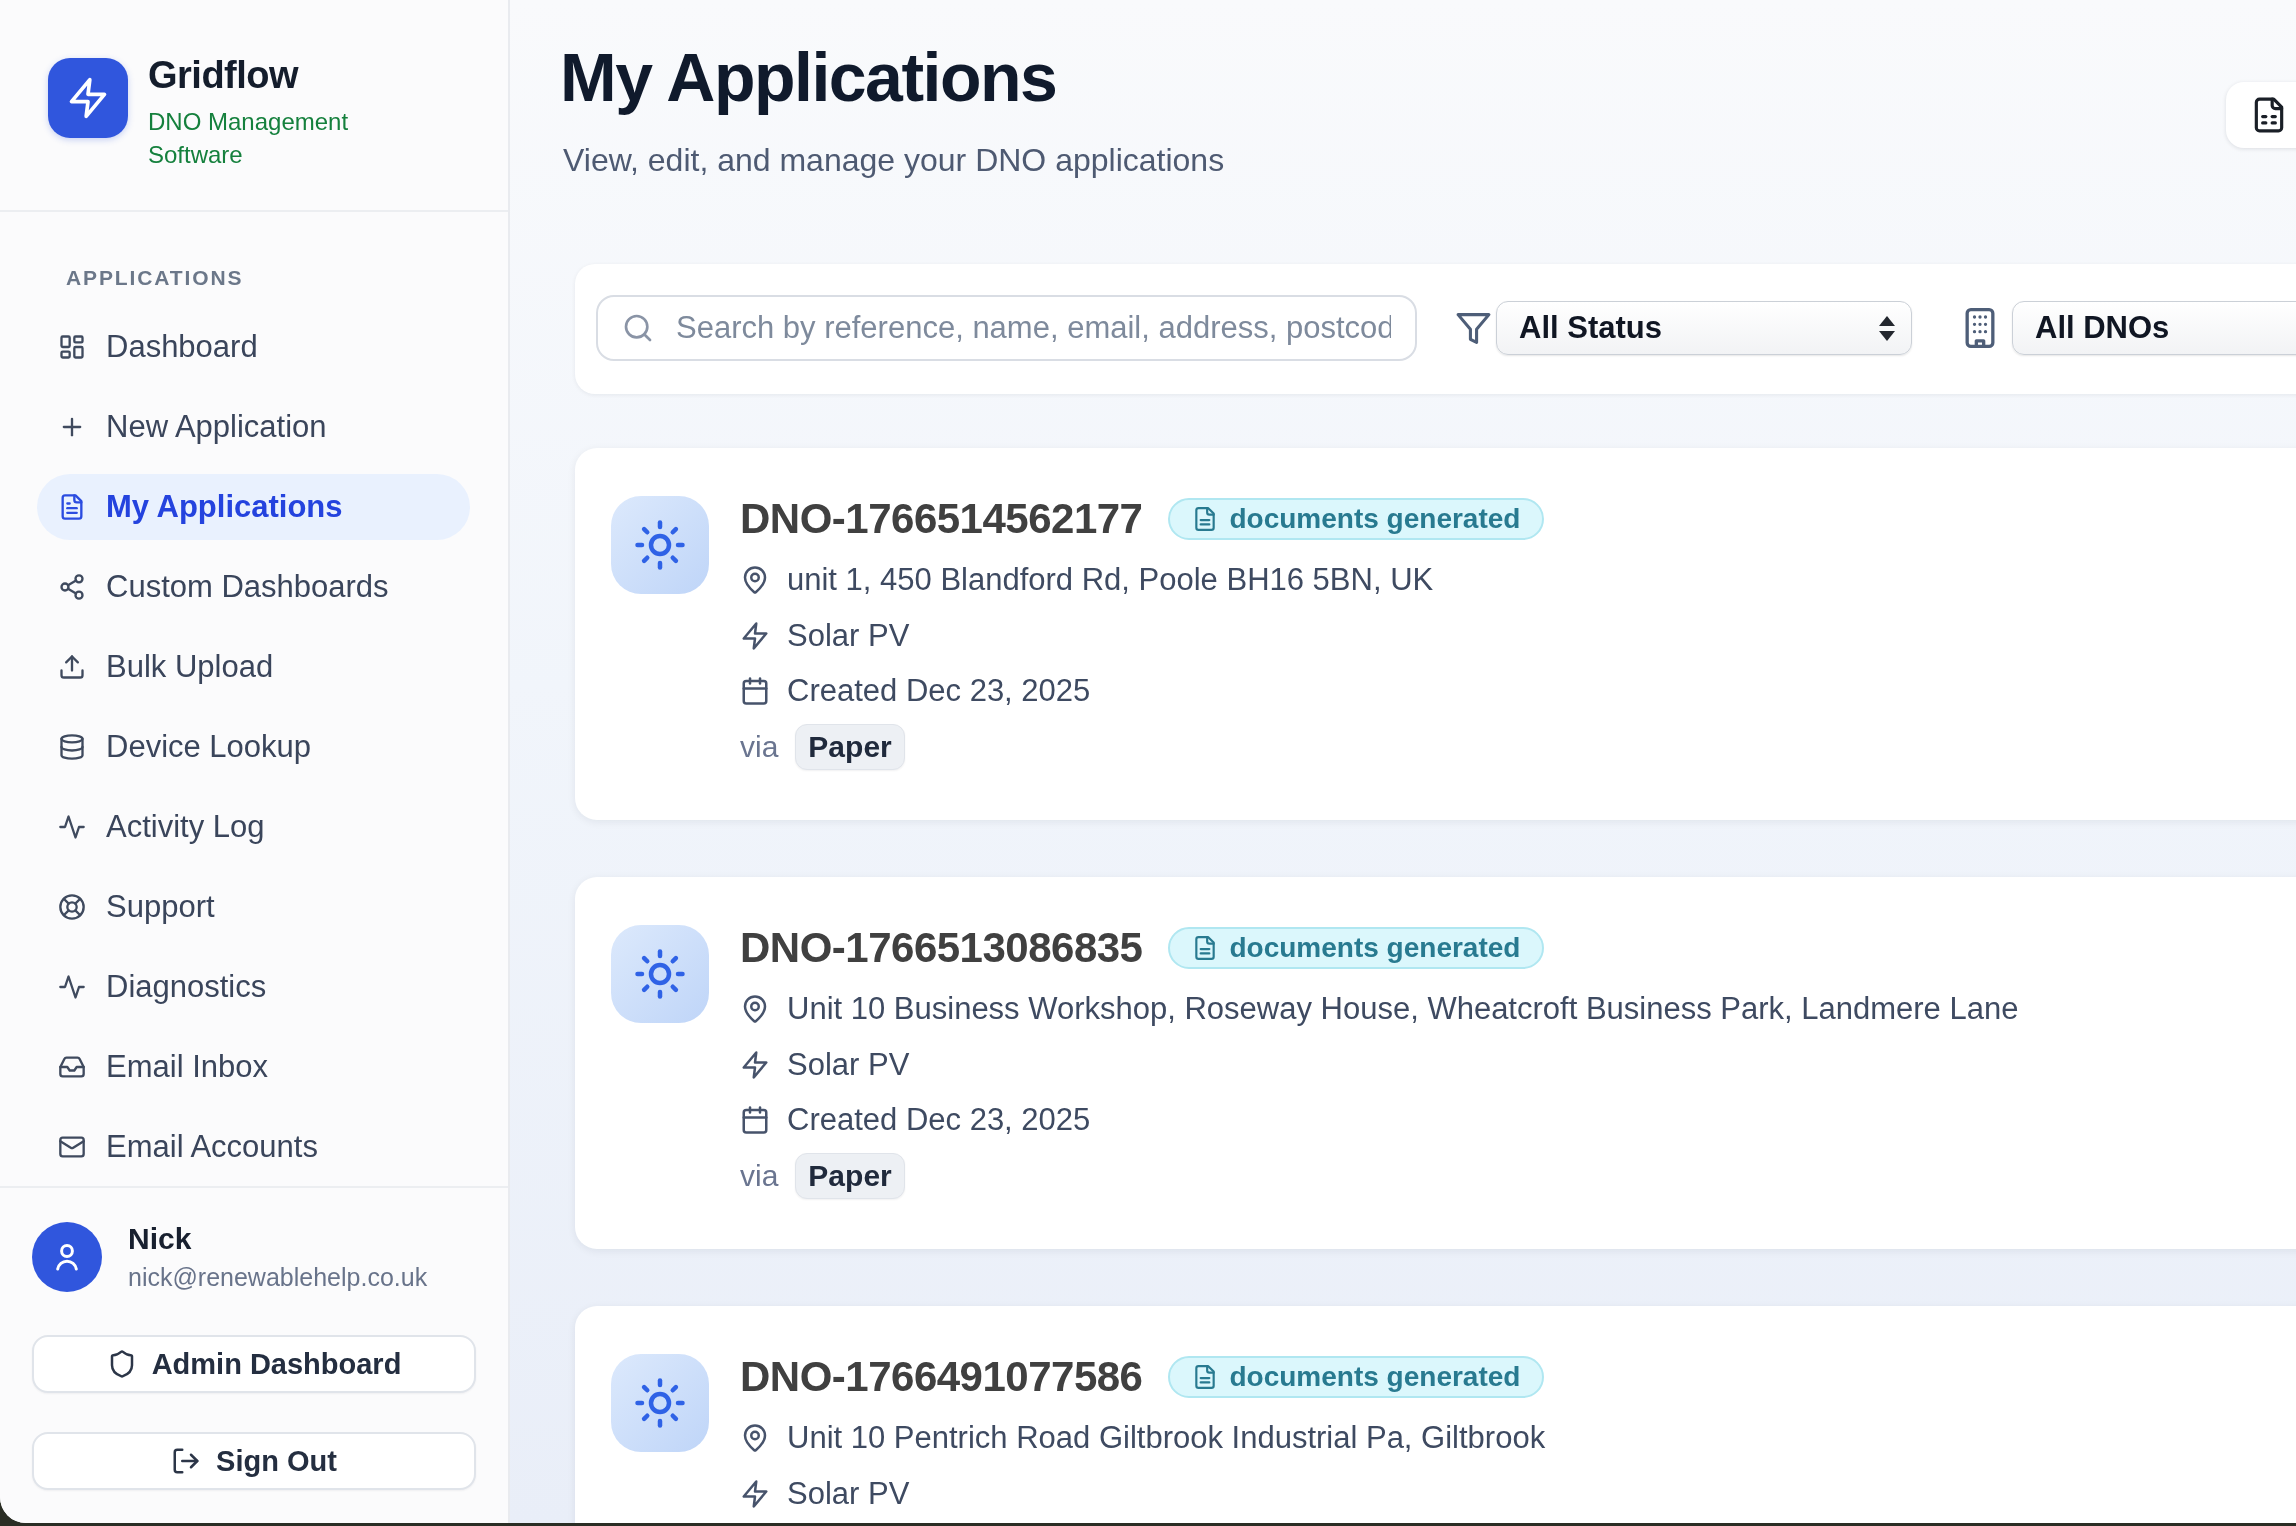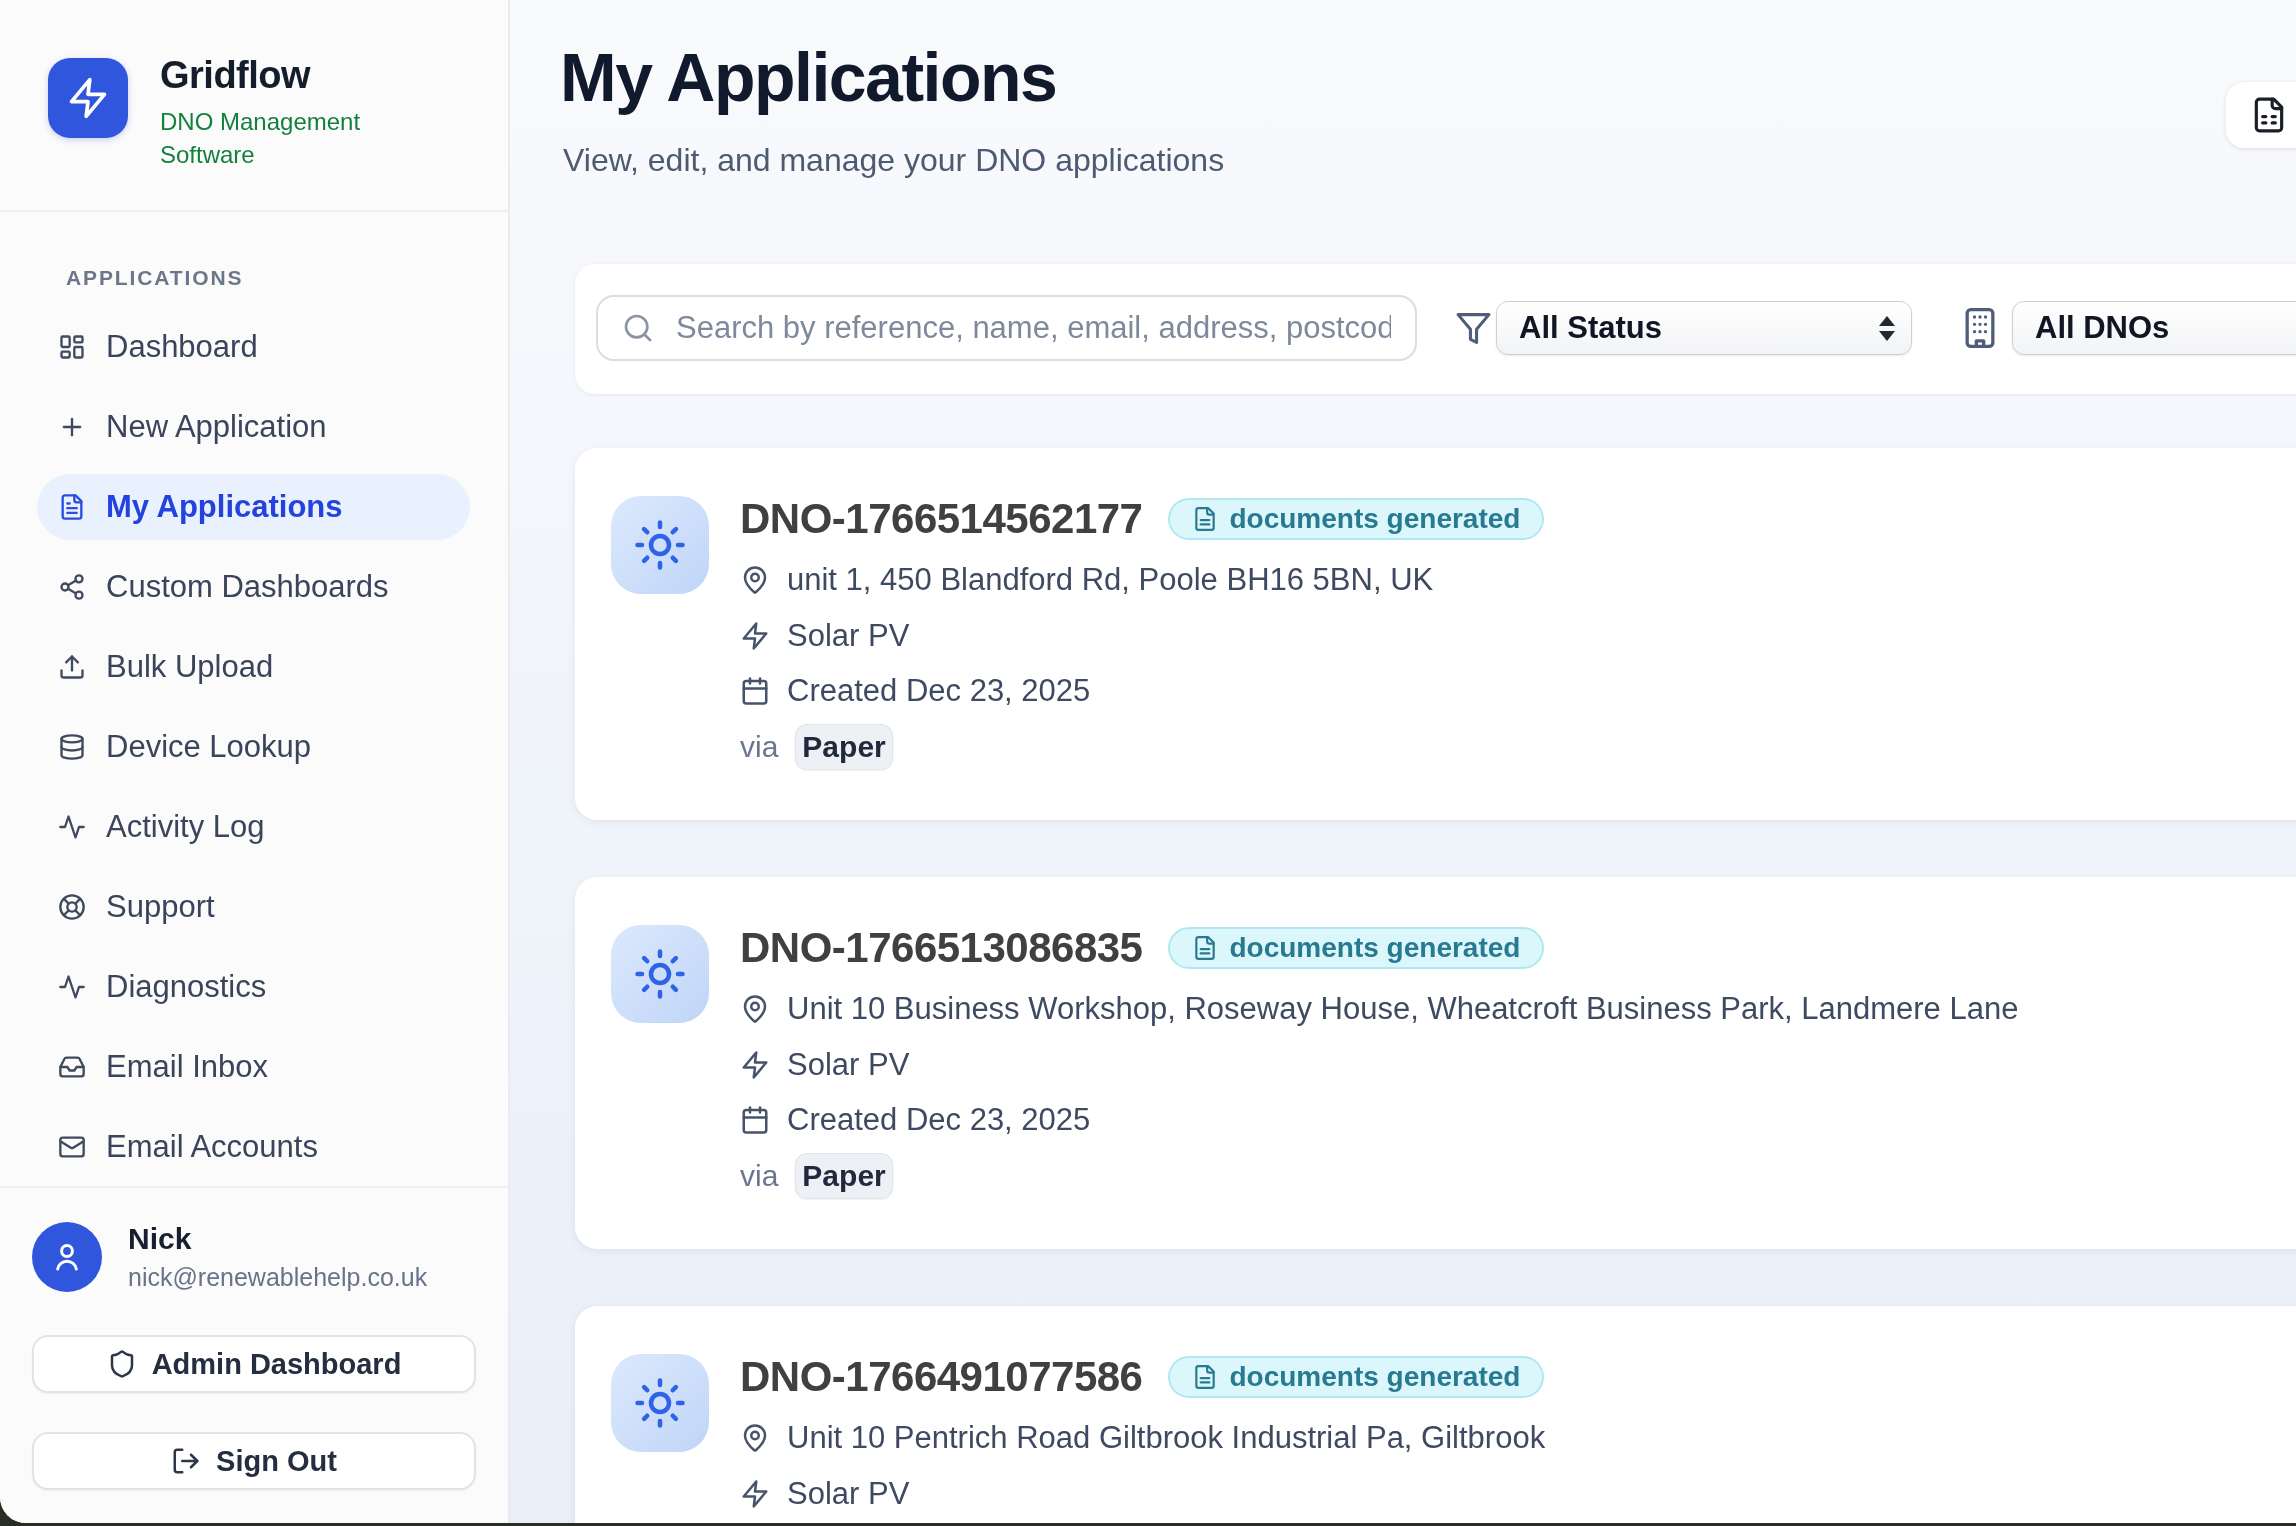--- a/index.html
+++ b/index.html
@@ -10,21 +10,21 @@
   .page { position:absolute; top:0; left:0; width:2296px; height:1523px;
           background:#fbfbfc; border-bottom-left-radius:26px; overflow:hidden; }
 
   
   .sidebar { position:absolute; top:0; left:0; width:510px; height:100%;
              background:#fbfbfc; border-right:2px solid #e9ebef; }
   .brand { position:absolute; top:58px; left:48px; display:flex; }
   .brand-icon { width:80px; height:80px; border-radius:22px; background:#3056dd;
                 display:flex; align-items:center; justify-content:center;
                 box-shadow:0 2px 6px rgba(48,86,221,.25); flex:none; }
-  .brand-text { margin-left:32px; width:260px; }
+  .brand-text { margin-left:20px; width:260px; }
   .brand-name { font-size:38px; font-weight:800; color:#141d2c; letter-spacing:-.5px; margin-top:-4px; }
   .brand-tagline { font-size:24px; line-height:33px; color:#15803d; margin-top:8px; }
   .side-divider { position:absolute; left:0; width:100%; height:0; border-top:2px solid #eceef1; }
   .section-label { position:absolute; top:266px; left:66px; font-size:21px; font-weight:700;
                    letter-spacing:.09em; color:#6b7789; }
   .nav { position:absolute; top:307px; left:0; width:100%; }
   .nav-item { position:relative; height:80px; display:flex; align-items:center; cursor:pointer; }
   .nav-item .pill { position:absolute; left:37px; top:7px; width:433px; height:66px;
                     border-radius:33px; background:transparent; }
   .nav-item.active .pill { background:#e9f1fe; }
@@ -91,21 +91,21 @@
   .card-ref { font-size:42px; font-weight:800; color:#404040; letter-spacing:-.5px; white-space:nowrap; }
   .badge { margin-left:26px; height:42px; display:inline-flex; align-items:center; gap:11px;
            padding:0 22px; border-radius:999px; background:#dbf7fc; border:2px solid #b0e7f1;
            font-size:28px; font-weight:600; color:#287a90; white-space:nowrap; }
   .badge .bg-icon { width:26px; height:26px; }
   .crow { position:absolute; left:165px; height:38px; display:flex; align-items:center; gap:17px;
           font-size:31px; color:#3e4a61; white-space:nowrap; }
   .crow .r-icon { width:30px; height:30px; color:#47536b; flex:none; }
   .crow.r1 { top:113px; } .crow.r2 { top:169px; } .crow.r3 { top:224px; } .crow.r4 { top:280px; }
   .via { font-size:30px; color:#6a7590; }
-  .chip { height:46px; display:inline-flex; align-items:center; padding:0 6px; border-radius:12px;
+  .chip { height:46px; display:inline-flex; align-items:center; padding:0 12px; border-radius:12px;
           background:#edf0f4; border:1px solid #e0e4ea; box-shadow:0 1px 2px rgba(16,24,40,.06);
           font-size:30px; font-weight:700; color:#202a3c; }
 </style>
 </head>
 <body>
 
 <div class="page">
 
   <div class="sidebar">
 

